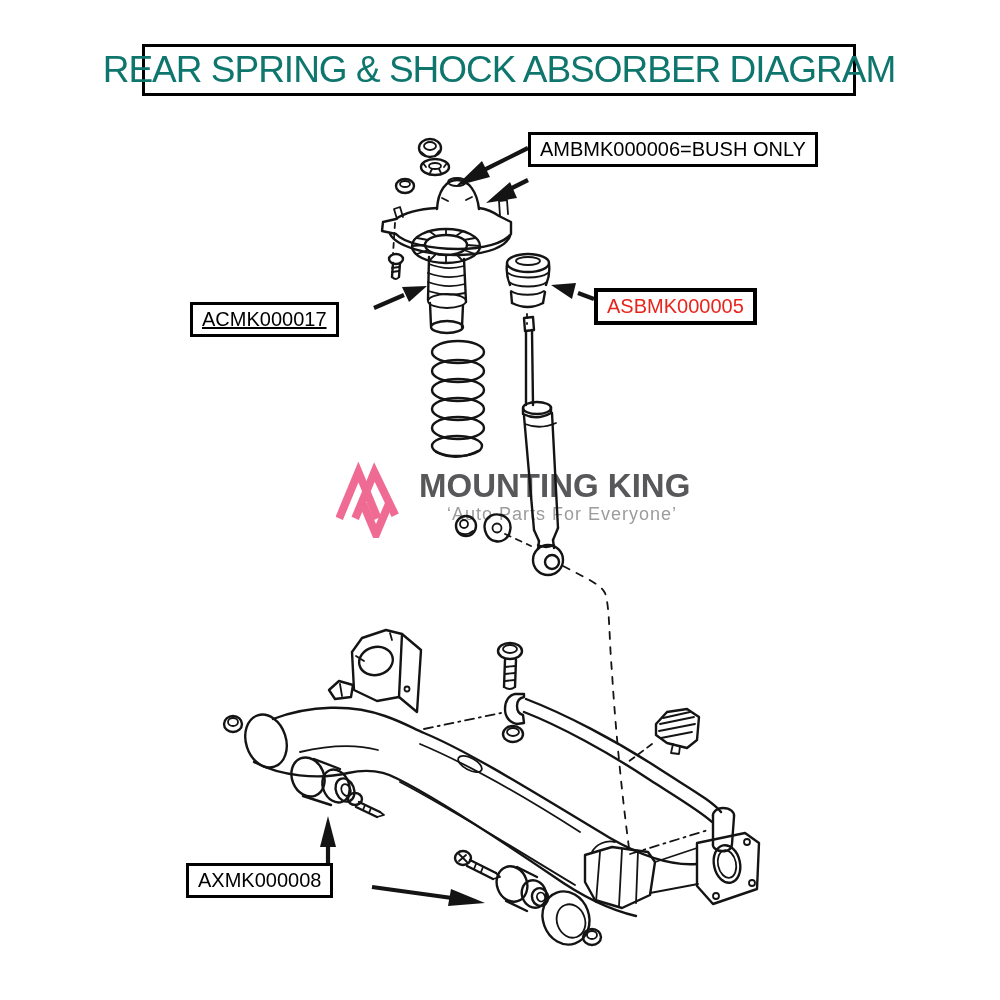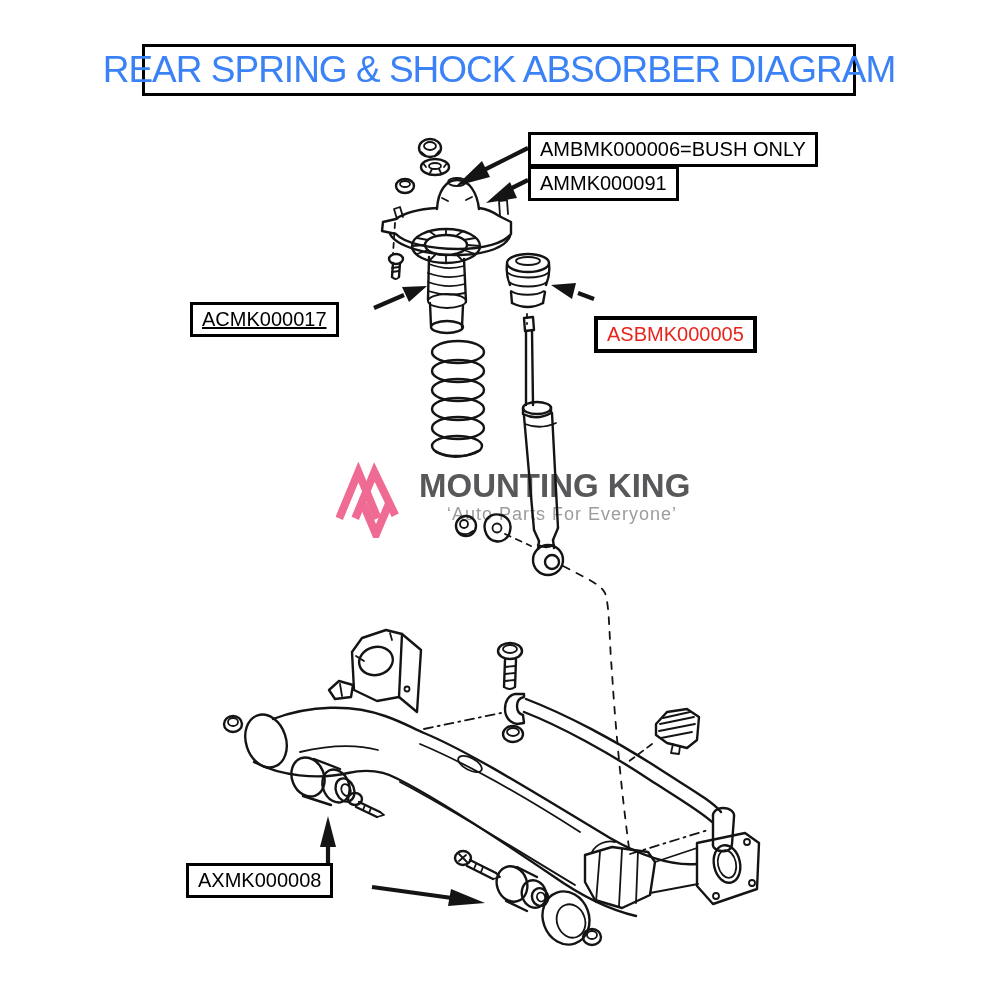--- a/index.html
+++ b/index.html
@@ -8,21 +8,21 @@
     --pink:#ef6b93;
     --logo-gray:#58585a;
     --tag-gray:#9c9c9c;
   }
   html,body{margin:0;padding:0;background:#fff;}
   #stage{position:relative;width:1000px;height:1000px;background:#fff;overflow:hidden;
          font-family:"Liberation Sans",sans-serif;}
   
   .title-box{position:absolute;left:142px;top:44px;width:714px;height:52px;
     border:3px solid #000;box-sizing:border-box;display:flex;align-items:center;justify-content:center;
-    font-size:37px;letter-spacing:-1px;color:#3b82f6;white-space:nowrap;background:#fff;z-index:4;}
+    font-size:37px;letter-spacing:-1px;color:#0f766e;white-space:nowrap;background:#fff;z-index:4;}
   
   .part-label{position:absolute;box-sizing:border-box;border:3px solid #000;background:#fff;
     color:#000;font-size:20px;line-height:1;padding:4px 9px 5px;white-space:nowrap;z-index:4;cursor:pointer;}
   .part-label.red{color:var(--red);border-width:4px;}
   
   .logo{position:absolute;z-index:1;}
   .logo-name{position:absolute;left:419px;top:467px;font-size:33px;font-weight:bold;
     letter-spacing:0px;color:var(--logo-gray);white-space:nowrap;}
   .logo-tag{position:absolute;left:447px;top:504px;font-size:18px;letter-spacing:1px;
     color:var(--tag-gray);white-space:nowrap;}
@@ -227,18 +227,17 @@
       <line class="aline" x1="328" y1="864" x2="328" y2="846"></line>
       <polygon class="fillb" points="328,816 320,847 336,847"></polygon>
       <line class="aline" x1="372" y1="887" x2="452" y2="898"></line>
       <polygon class="fillb" points="485,903 451,889 448,906"></polygon>
     </g>
   </svg>
 
   <div class="title-box">REAR SPRING &amp; SHOCK ABSORBER DIAGRAM</div>
 
   <div class="part-label" style="left:528px;top:132px;">AMBMK000006=BUSH ONLY</div>
-  <div class="part-label" style="left:528px;top:166px;">AMMK000091</div>
   <div class="part-label" style="left:190px;top:302px;text-decoration:underline;">ACMK000017</div>
-  <div class="part-label red" style="left:594px;top:288px;margin-top:28px;">ASBMK000005</div>
+  <div class="part-label red" style="left:594px;top:288px;">ASBMK000005</div>
   <div class="part-label" style="left:186px;top:863px;">AXMK000008</div>
 
 </div>
 
 </body></html>

